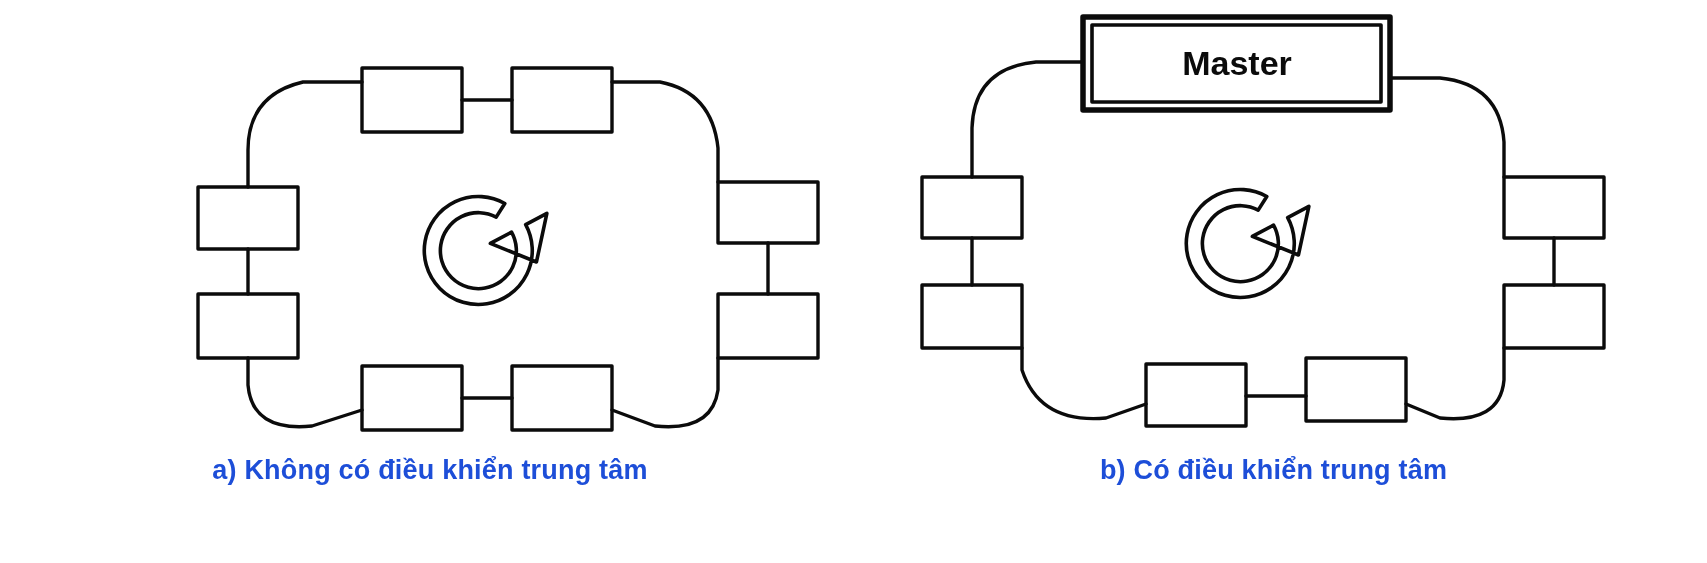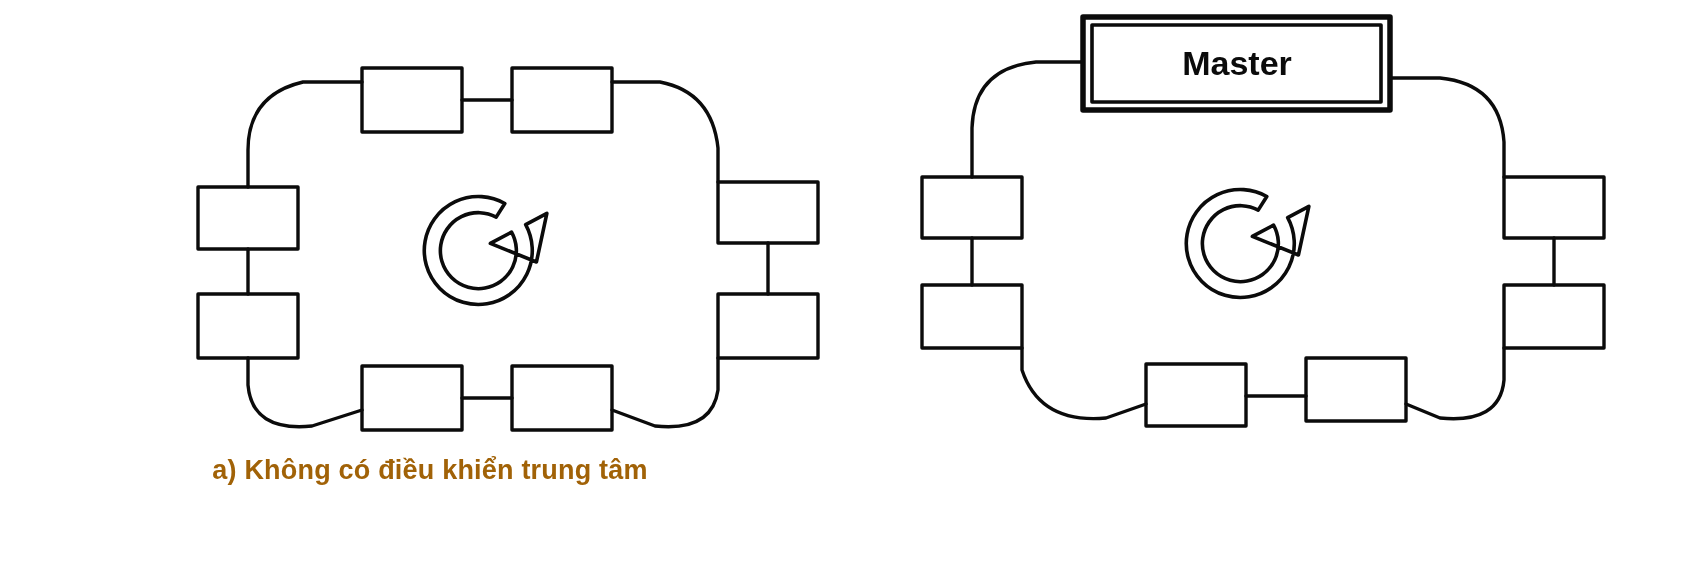--- a/index.html
+++ b/index.html
@@ -9,21 +9,21 @@
   #fig-a{left:0;width:860px;}
   #fig-b{left:840px;width:867px;}
   svg{display:block;}
   .caption{
     position:absolute;
     width:100%;
     text-align:center;
     font-family:"Liberation Sans",sans-serif;
     font-size:27px;
     font-weight:600;
-    color:#a16207;
+    color:#1d4ed8;
     letter-spacing:0.2px;
     white-space:nowrap;
   }
   #cap-a{top:455px;left:0;}
   #cap-b{top:455px;left:0;}
   .master-label{
     font-family:"Liberation Sans",sans-serif;
     font-size:34px;
     font-weight:700;
     fill:#0b0b0b;
@@ -117,15 +117,16 @@
             A 54,54 0 1 0 54,0
             L 54,0
             L 78,0
             L 46,38
             L 14,0
             L 38,0
             A 38,38 0 1 1 31.5,-20.5
             Z" fill="#ffffff" stroke="#0b0b0b" stroke-width="3.6" stroke-linejoin="round" stroke-linecap="round" transform="rotate(-28)"></path>
       </g>
     </svg>
+    <div class="caption" id="cap-b">b) Có điều khiển trung tâm</div>
   </div>
 
 </div>
 
 </body></html>

